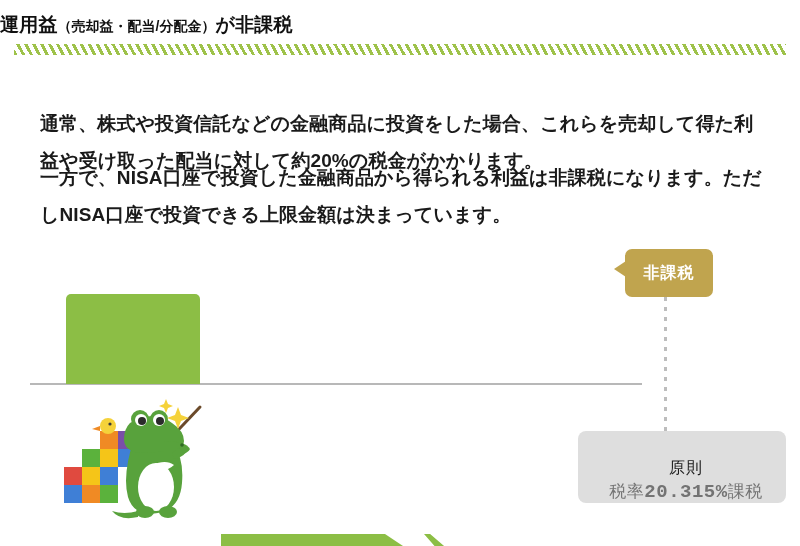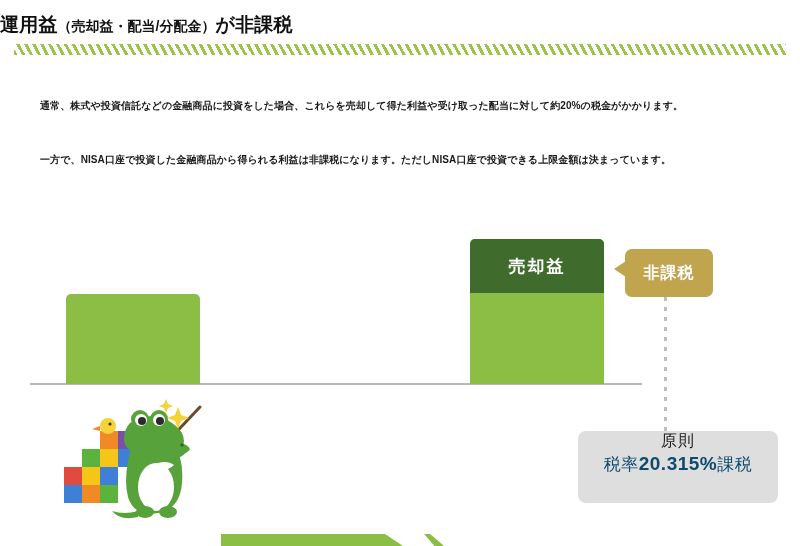--- a/index.html
+++ b/index.html
@@ -47,21 +47,21 @@
       #9ec24a 0px, #9ec24a 3px,
       #ffffff 3px, #ffffff 7px
     );
   }
 
   
   .body-para {
     position: absolute;
     left: 40px;
     width: 730px;
-    font-size: 10px;
+    font-size: 19px;
     font-weight: bold;
     line-height: 1.95;
     color: #1a1a1a;
     letter-spacing: 0.1px;
   }
   #para-1 { top: 86px; }
   #para-2 { top: 140px; }
 
   
   #diagram {
@@ -196,33 +196,35 @@
     position: absolute;
     left: 578px;
     top: 206px;
     width: 200px;
     height: 72px;
     background: #DEDEDE;
     border-radius: 8px;
     display: flex;
     flex-direction: column;
     align-items: center;
-    justify-content: flex-start;
+    justify-content: flex-end;
+    padding-left: 8px;
   }
   #tax-note-line1 {
     font-size: 16px;
     color: #1a1a1a;
     letter-spacing: 1px;
     margin-bottom: 1px;
   }
   #tax-note-line2 {
     font-size: 17px;
-    color: #0c4a6e;
+    color: #737373;
     letter-spacing: 0.5px;
     white-space: nowrap;
+    font-family: Liberation Mono, monospace;
   }
   #tax-note-line2 .rate {
     font-weight: bold;
     font-size: 19px;
   }
 
   
   #mascot {
     position: absolute;
     left: 60px;
@@ -242,25 +244,20 @@
 
 <p class="body-para" id="para-1">通常、株式や投資信託などの金融商品に投資をした場合、これらを売却して得た利益や受け取った配当に対して約20%の税金がかかります。</p>
 <p class="body-para" id="para-2">一方で、NISA口座で投資した金融商品から得られる利益は非課税になります。ただしNISA口座で投資できる上限金額は決まっています。</p>
 
 <div id="diagram">
 
   <div id="baseline"></div>
 
   <div id="bar-left"></div>
 
-  <div id="bar-right">
-    <div id="bar-right-gain">
-      <span>売却益</span>
-    </div>
-  </div>
 
   <div id="unyou-arrow">
     
   </div>
   <div id="unyou-chevron"></div>
 
   <div class="callout" id="callout-gain">
     <span>非課税</span>
   </div>
 

